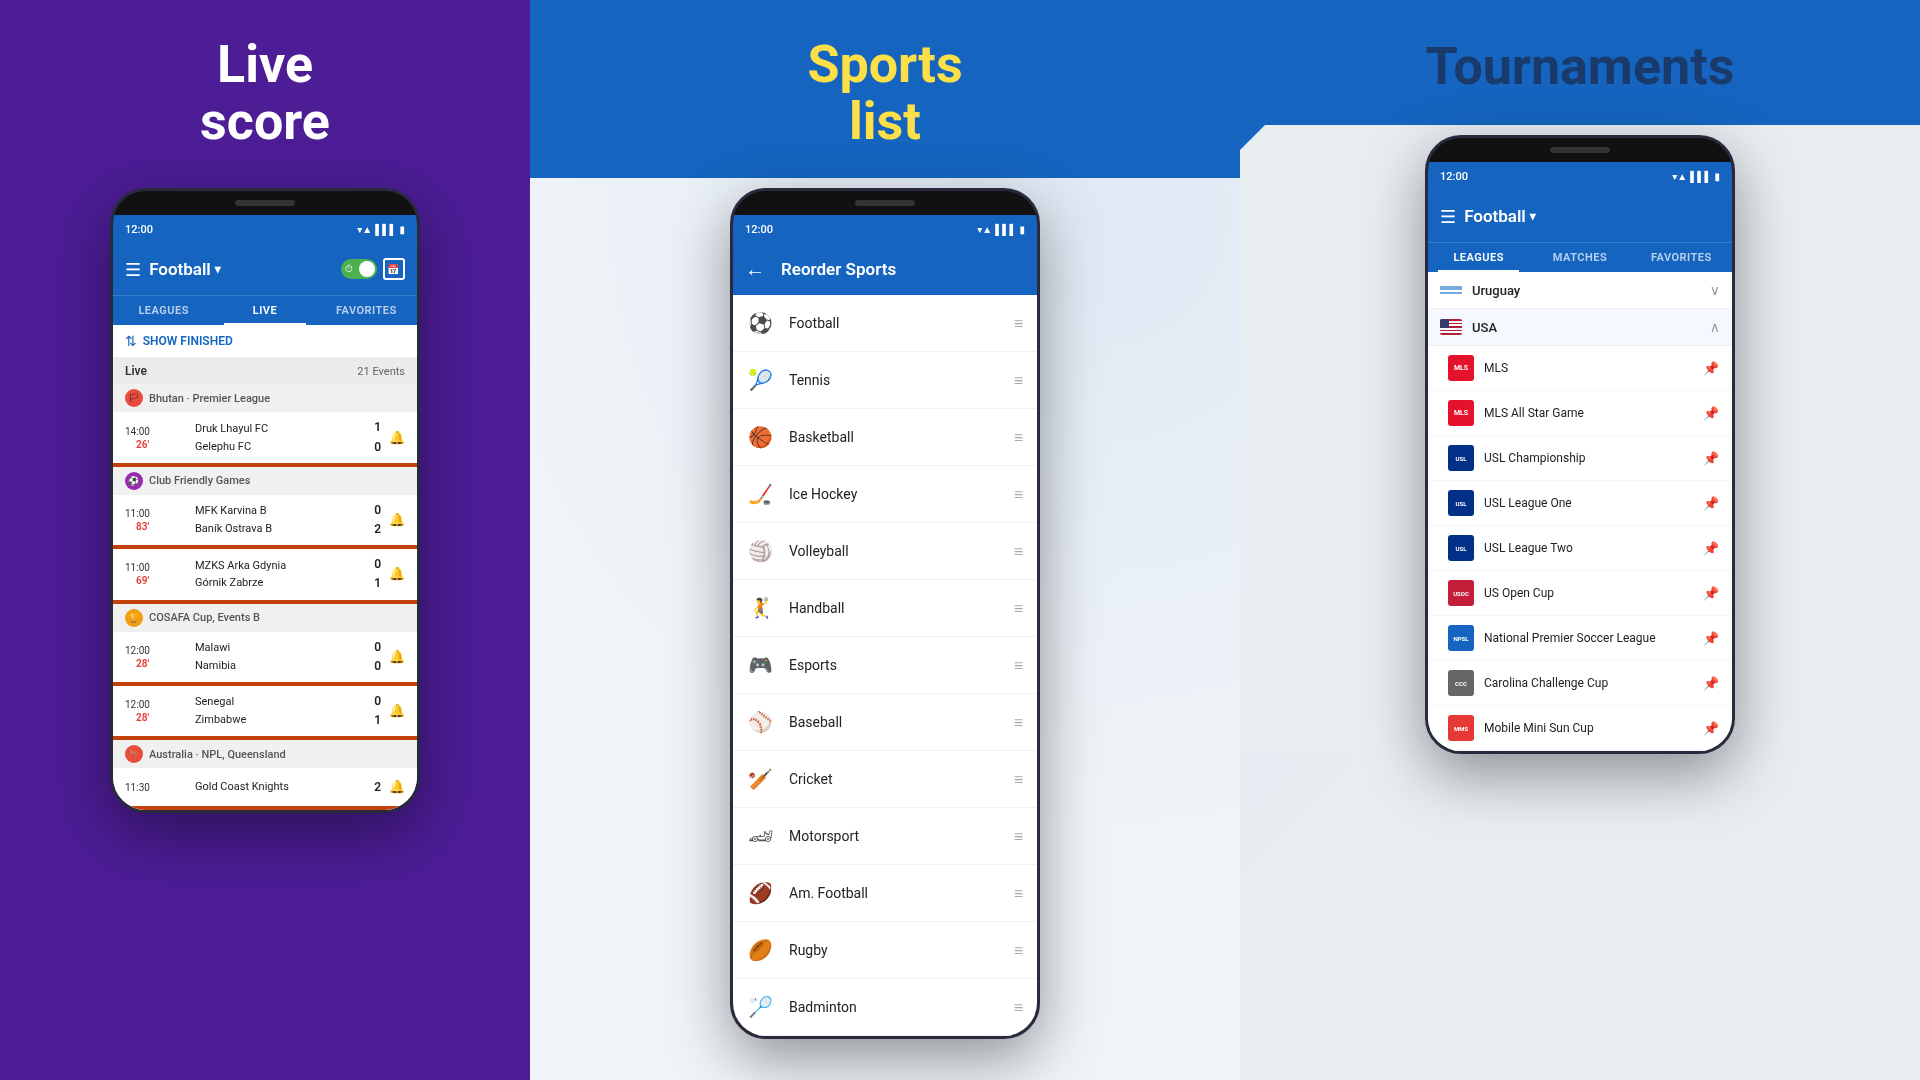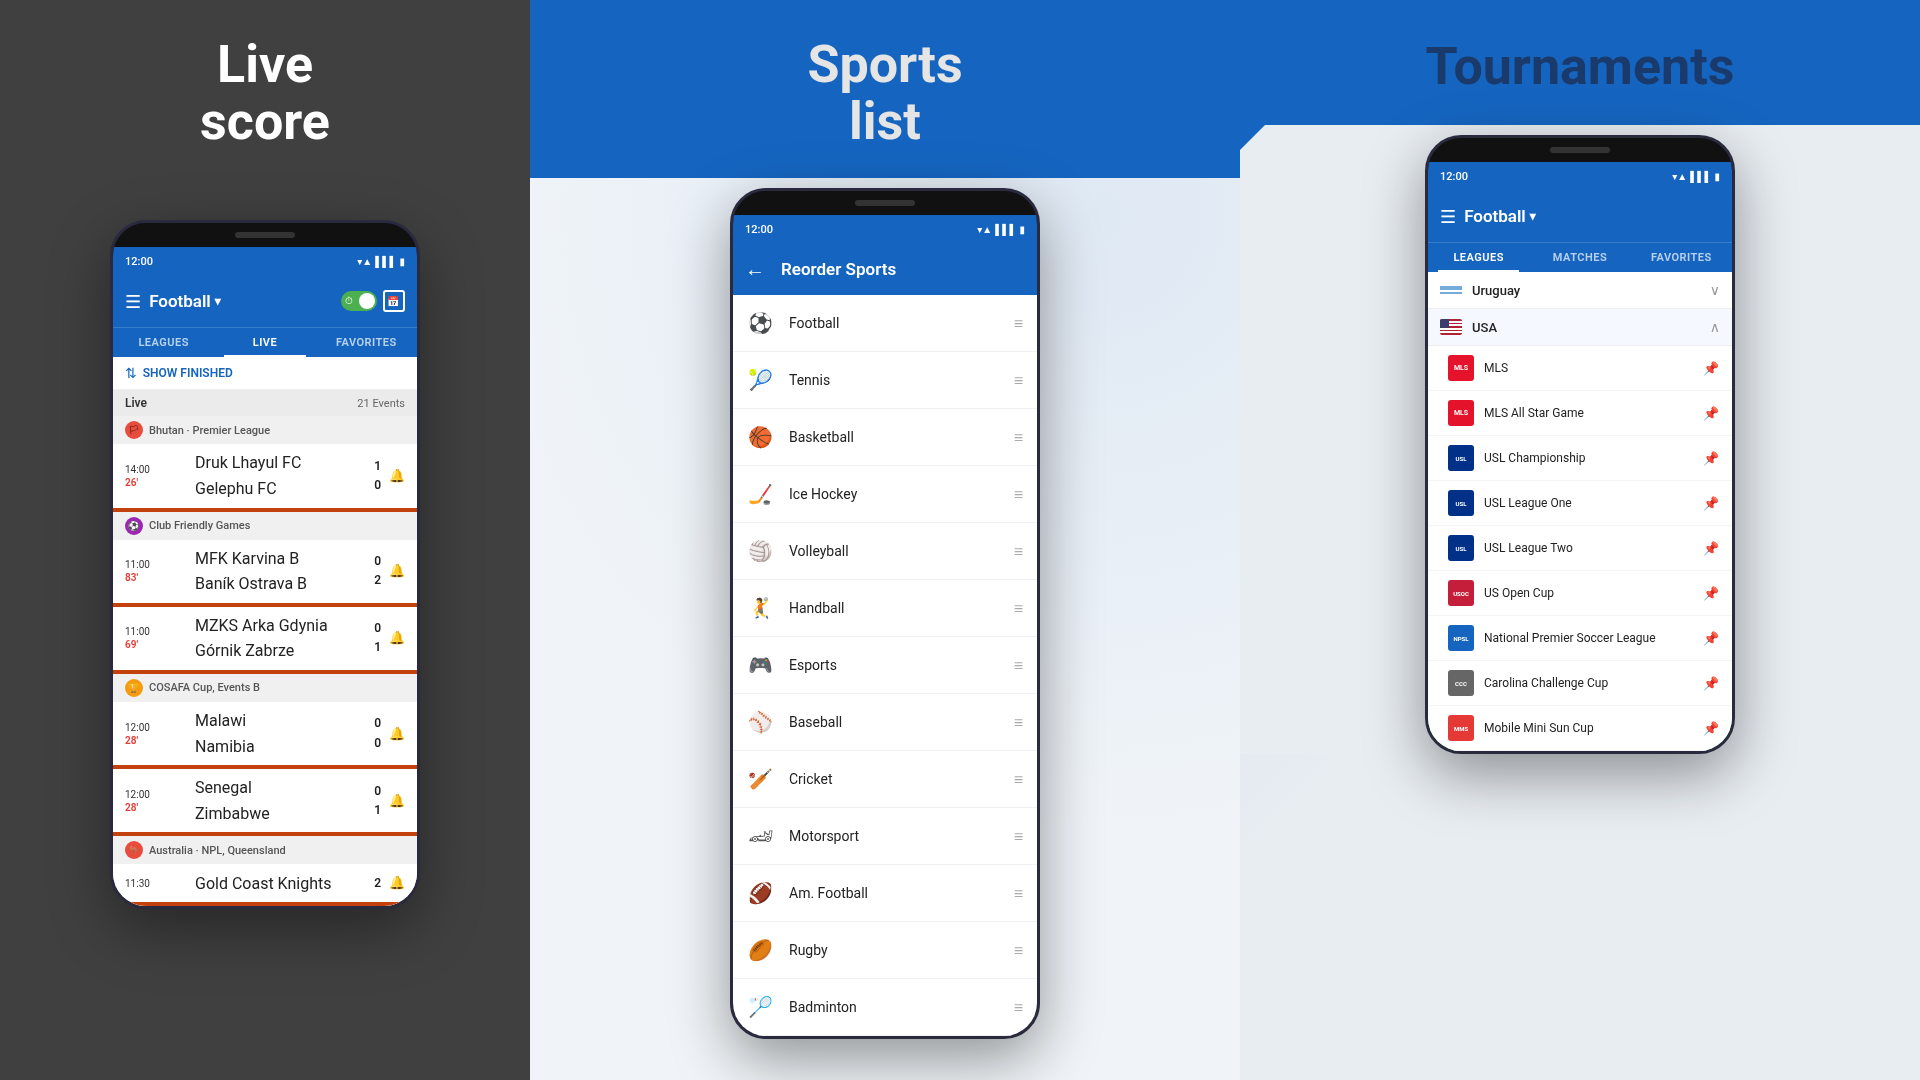--- a/index.html
+++ b/index.html
@@ -13,23 +13,22 @@
 
     
     .section {
       display: flex;
       flex-direction: column;
       align-items: center;
       position: relative;
     }
     .section-1 {
       width: 530px;
-      background: #404040;
+      background: #4c1d95;
       flex-shrink: 0;
-      gap: 32px;
     }
     .section-2 {
       width: 710px;
       background: #f0f4f8;
       flex-shrink: 0;
       background-image: radial-gradient(circle at 80% 20%, rgba(21,101,192,0.08) 0%, transparent 60%);
     }
     .section-3 {
       width: 680px;
       background: #e8edf2;
@@ -236,27 +235,28 @@
     .match-time {
       width: 32px;
       font-size: 10px;
       color: #333;
       line-height: 1.3;
       flex-shrink: 0;
     }
     .match-time .minute {
       color: #e53935;
       font-weight: 600;
+      margin-left: 11px;
     }
     .match-teams {
       flex: 1;
       padding: 0 6px;
     }
     .team-name {
-      font-size: 16px;
+      font-size: 11px;
       color: #222;
       line-height: 1.6;
       padding-left: 32px;
     }
     .match-scores {
       display: flex;
       flex-direction: column;
       align-items: flex-end;
       margin-right: 8px;
     }
@@ -665,21 +665,21 @@
             <span class="bell-icon">🔔</span>
           </div>
         </div>
       </div>
     </div>
   </div>
 </div>
 
 <div class="section section-2">
   <div class="section-header" style="background:#1565c0;width:100%;">
-    <h1 style="color:#e5e5e5;font-size:52px;font-weight:700;">
+    <h1 style="color:#fde047;font-size:52px;font-weight:700;">
       Sports<br>list
     </h1>
   </div>
 
   <div class="section-2-content">
     <div class="phone-wrapper">
       <div class="phone-frame">
         <div class="phone-notch">
           <div class="phone-notch-bar"></div>
         </div>

